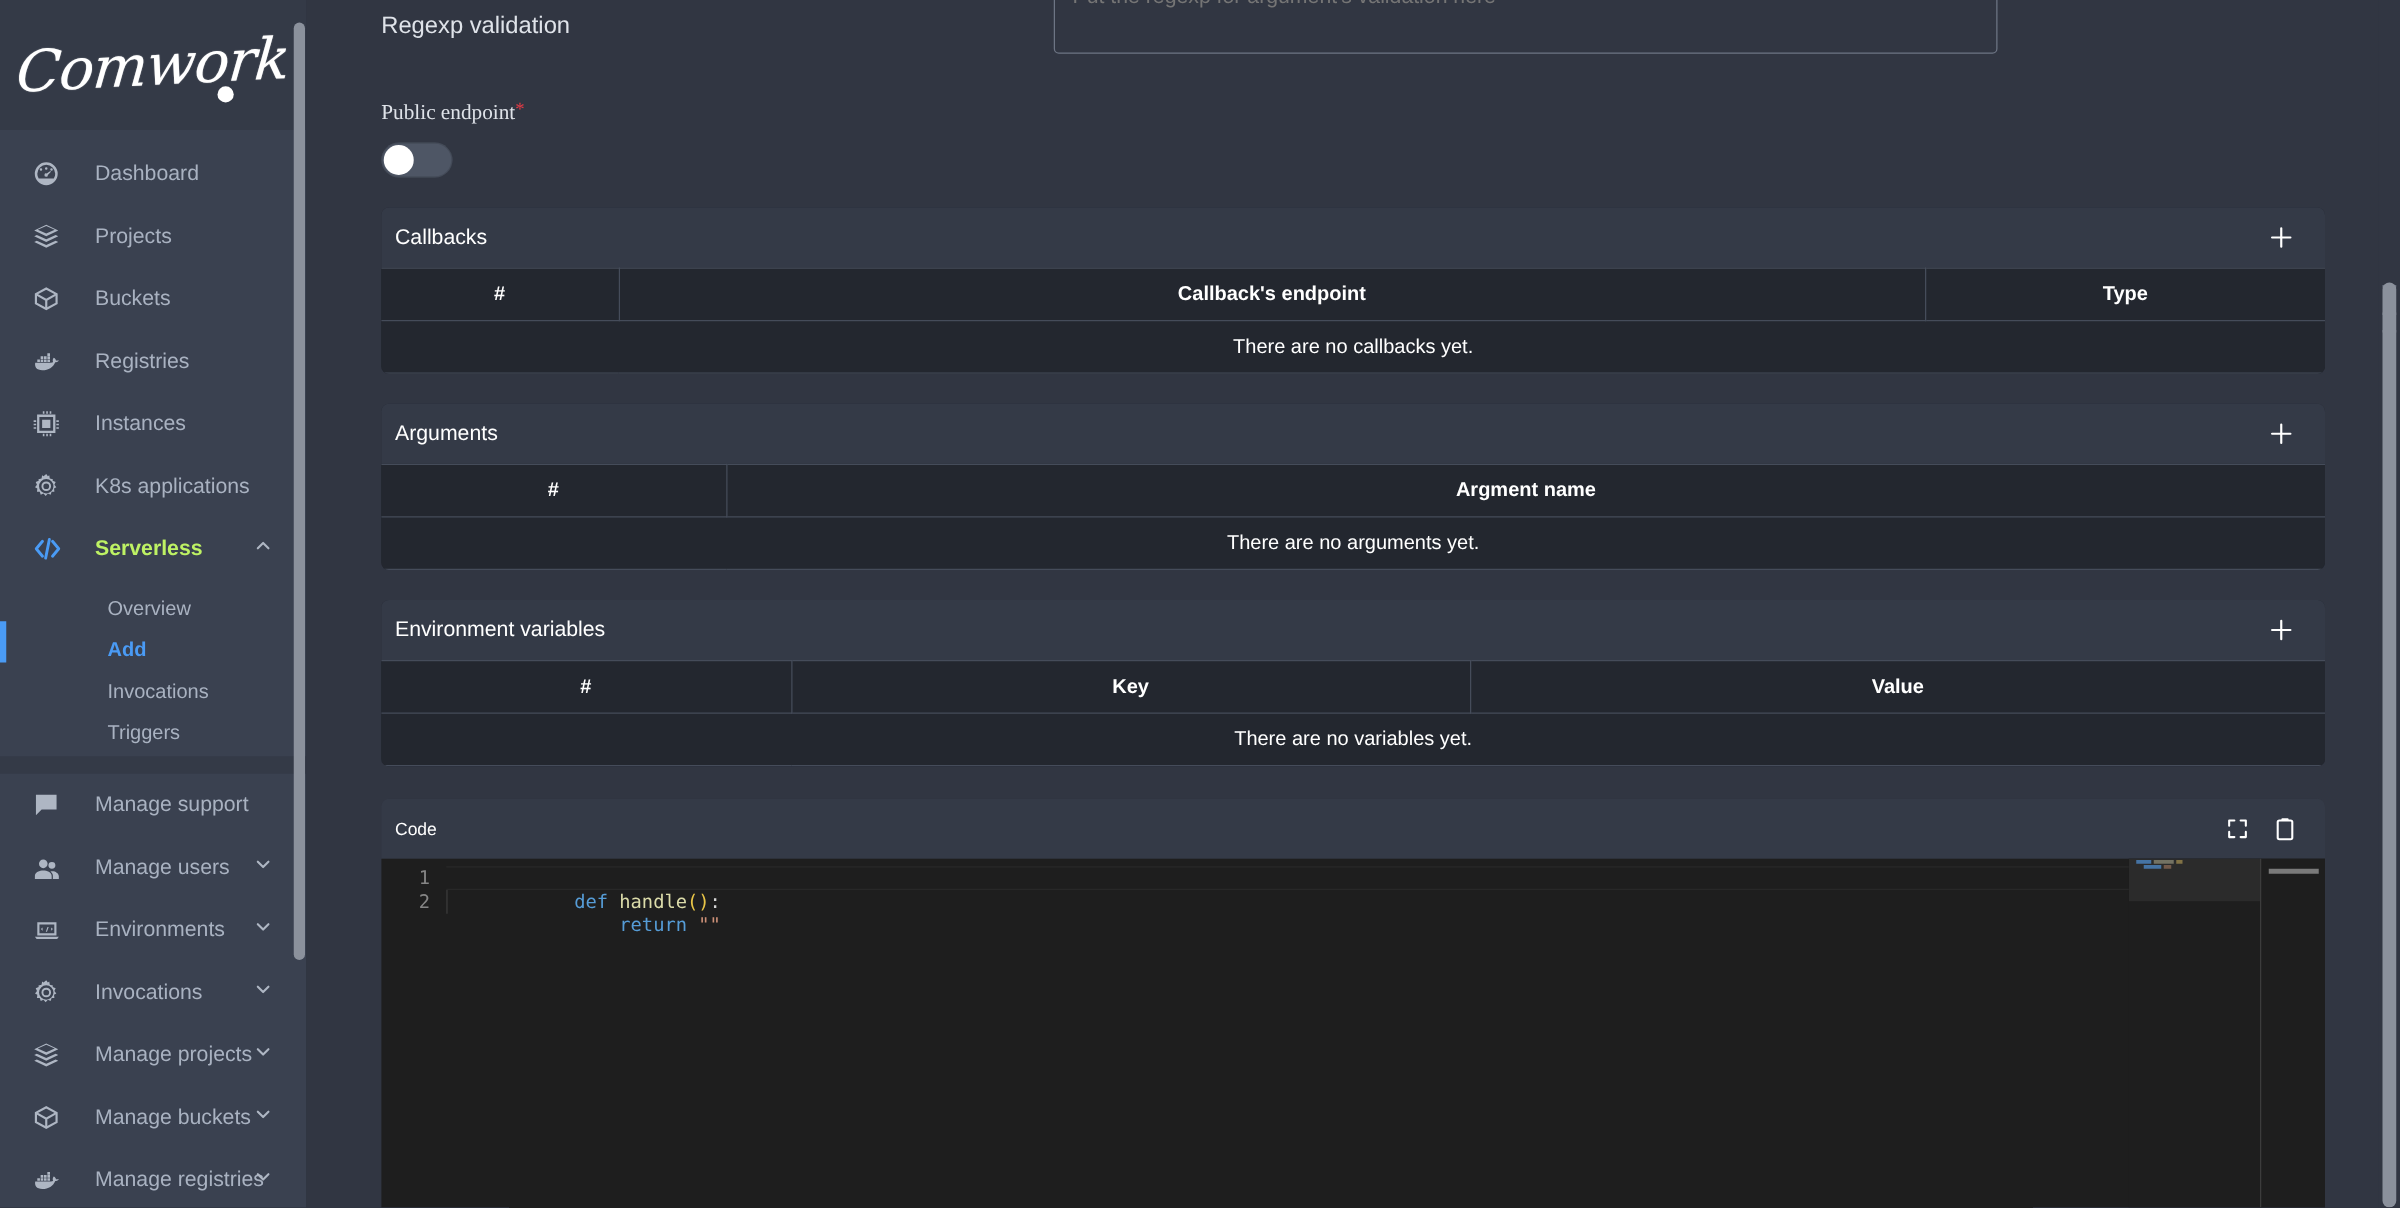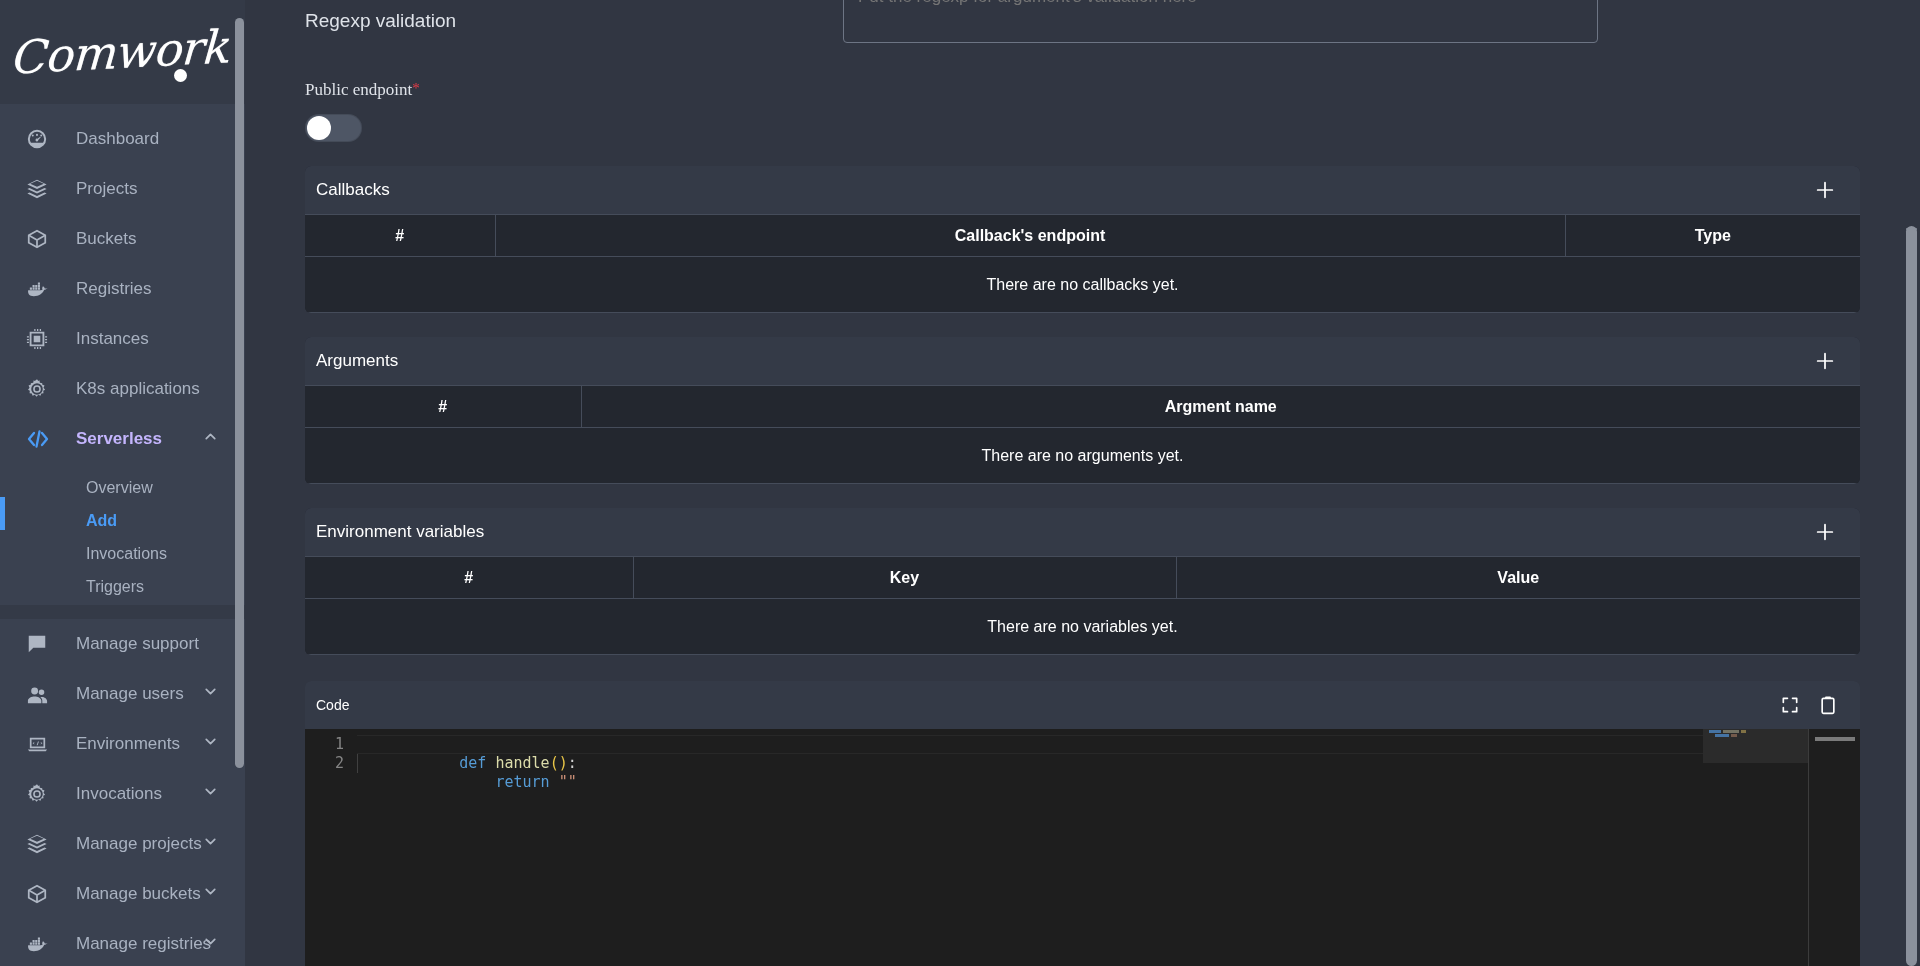--- a/index.html
+++ b/index.html
@@ -61,21 +61,21 @@
     cursor: pointer;
     position: relative;
   }
   .nav-item .ico {
     width: 30px; height: 24px;
     display: flex; align-items: center; justify-content: flex-start;
     flex: 0 0 30px;
     color: #aeb6c3;
   }
   .nav-item .lbl { margin-left: 20px; white-space: nowrap; }
-  .nav-item.active { color: #c4b5fd; }
+  .nav-item.active { color: #bef264; }
   .nav-item.active .ico { color: #4a9bf5; }
   .nav-item.active .lbl { font-weight: bold; }
   .nav-item .chev {
     position: absolute; right: 26px; top: 50%;
     transform: translateY(-50%);
     color: #aeb6c3;
   }
   .nav-sub {
     display: flex; align-items: flex-end;
     height: 33px;
@@ -209,21 +209,21 @@
     border: 1px solid #454c5a;
     border-left: none;
     border-right: 1px solid #454c5a;
     text-align: center;
     background: #23272f;
   }
   table.tbl th:last-child { border-right: none; }
   table.tbl td.empty {
     color: #ffffff;
     font-size: 16px;
-    height: 56px;
+    height: 42px;
     text-align: center;
     border: 1px solid #454c5a;
     border-left: none; border-right: none;
     background: #23272f;
   }
 
   
   .code-card {
     margin-top: 26px;
     width: 1555px;
@@ -550,21 +550,21 @@
         <svg width="22" height="22" viewBox="0 0 24 24" fill="none" stroke="currentColor" stroke-width="1.9" stroke-linecap="round">
             <path d="M12 4v16M4 12h16"></path>
           </svg>
       </span>
     </div>
     <table class="tbl">
       <thead>
           <tr>
         <th style="width:190px">#</th>
         <th>Callback's endpoint</th>
-        <th style="width:295px">Type</th>
+        <th style="width:320px">Type</th>
       </tr>
         </thead>
       <tbody>
           <tr>
         <td class="empty" colspan="3">There are no callbacks yet.</td>
       </tr>
         </tbody>
     </table>
   </section>
 

